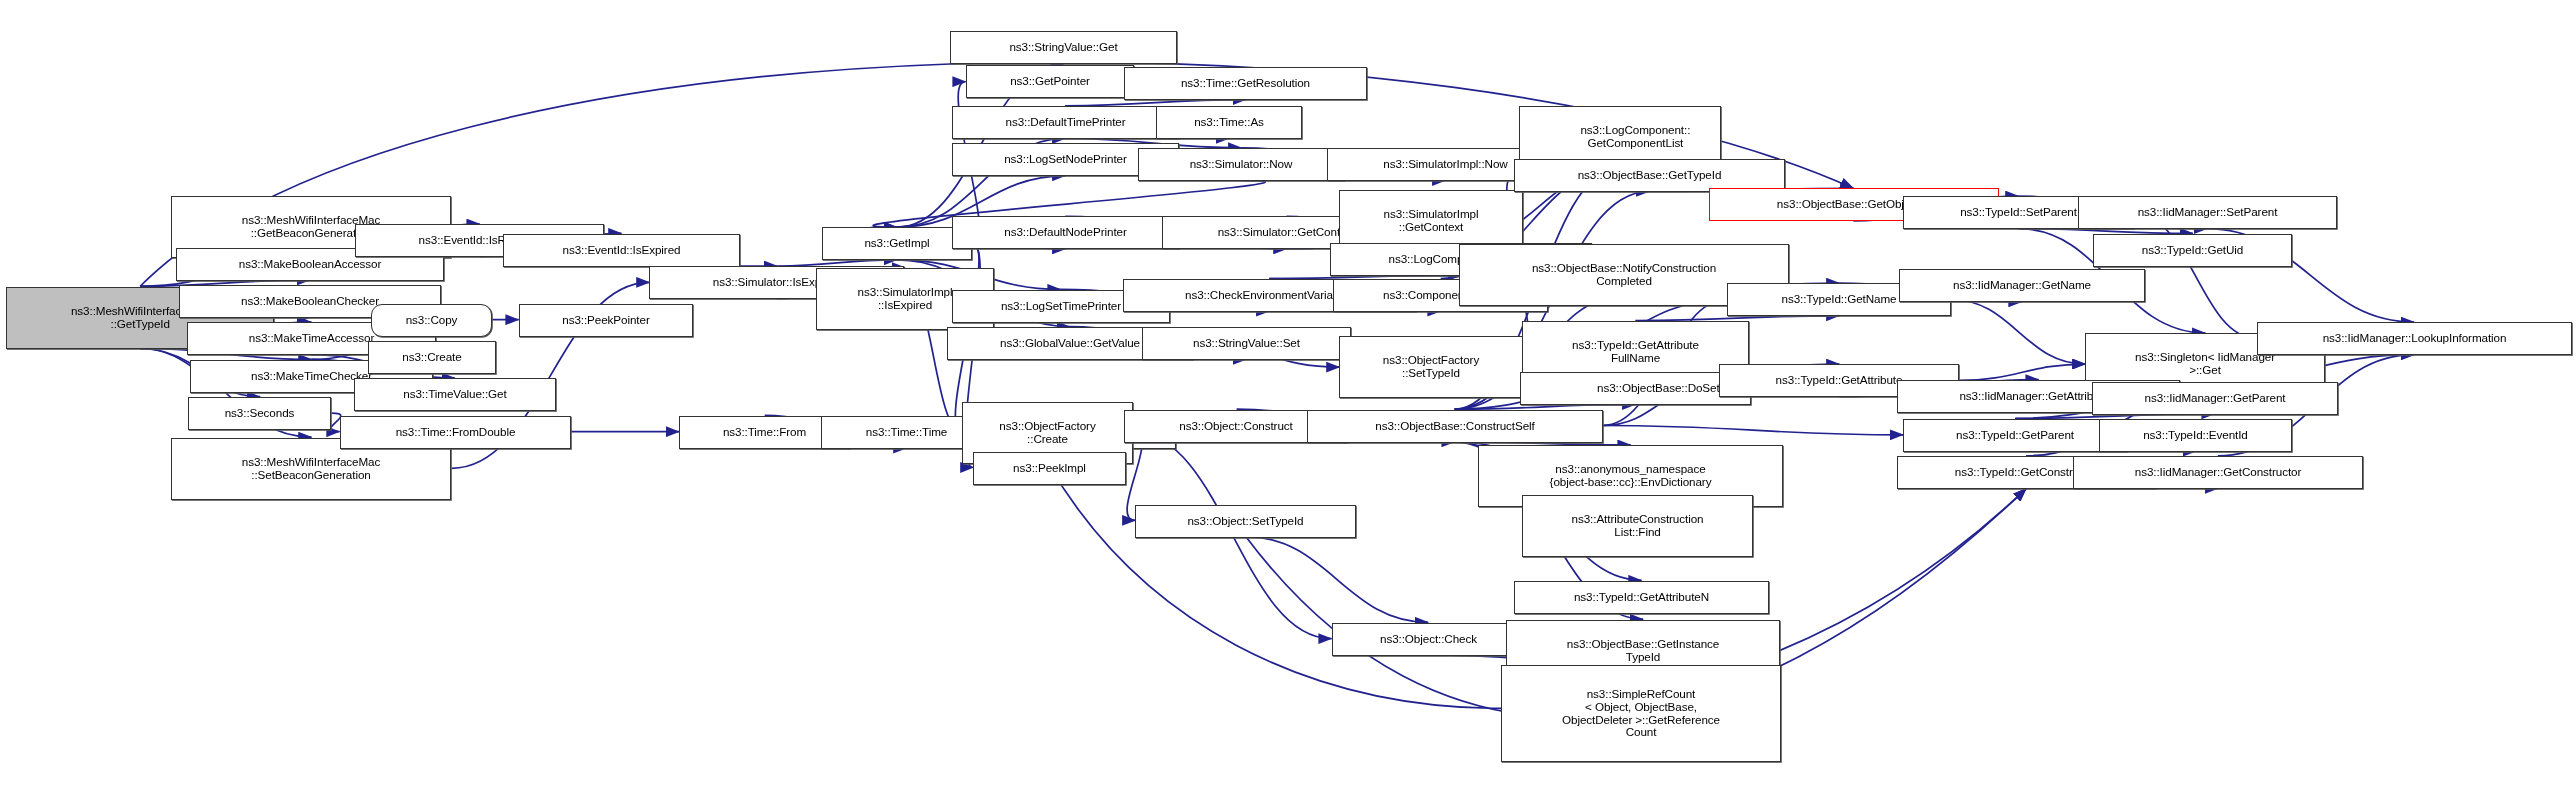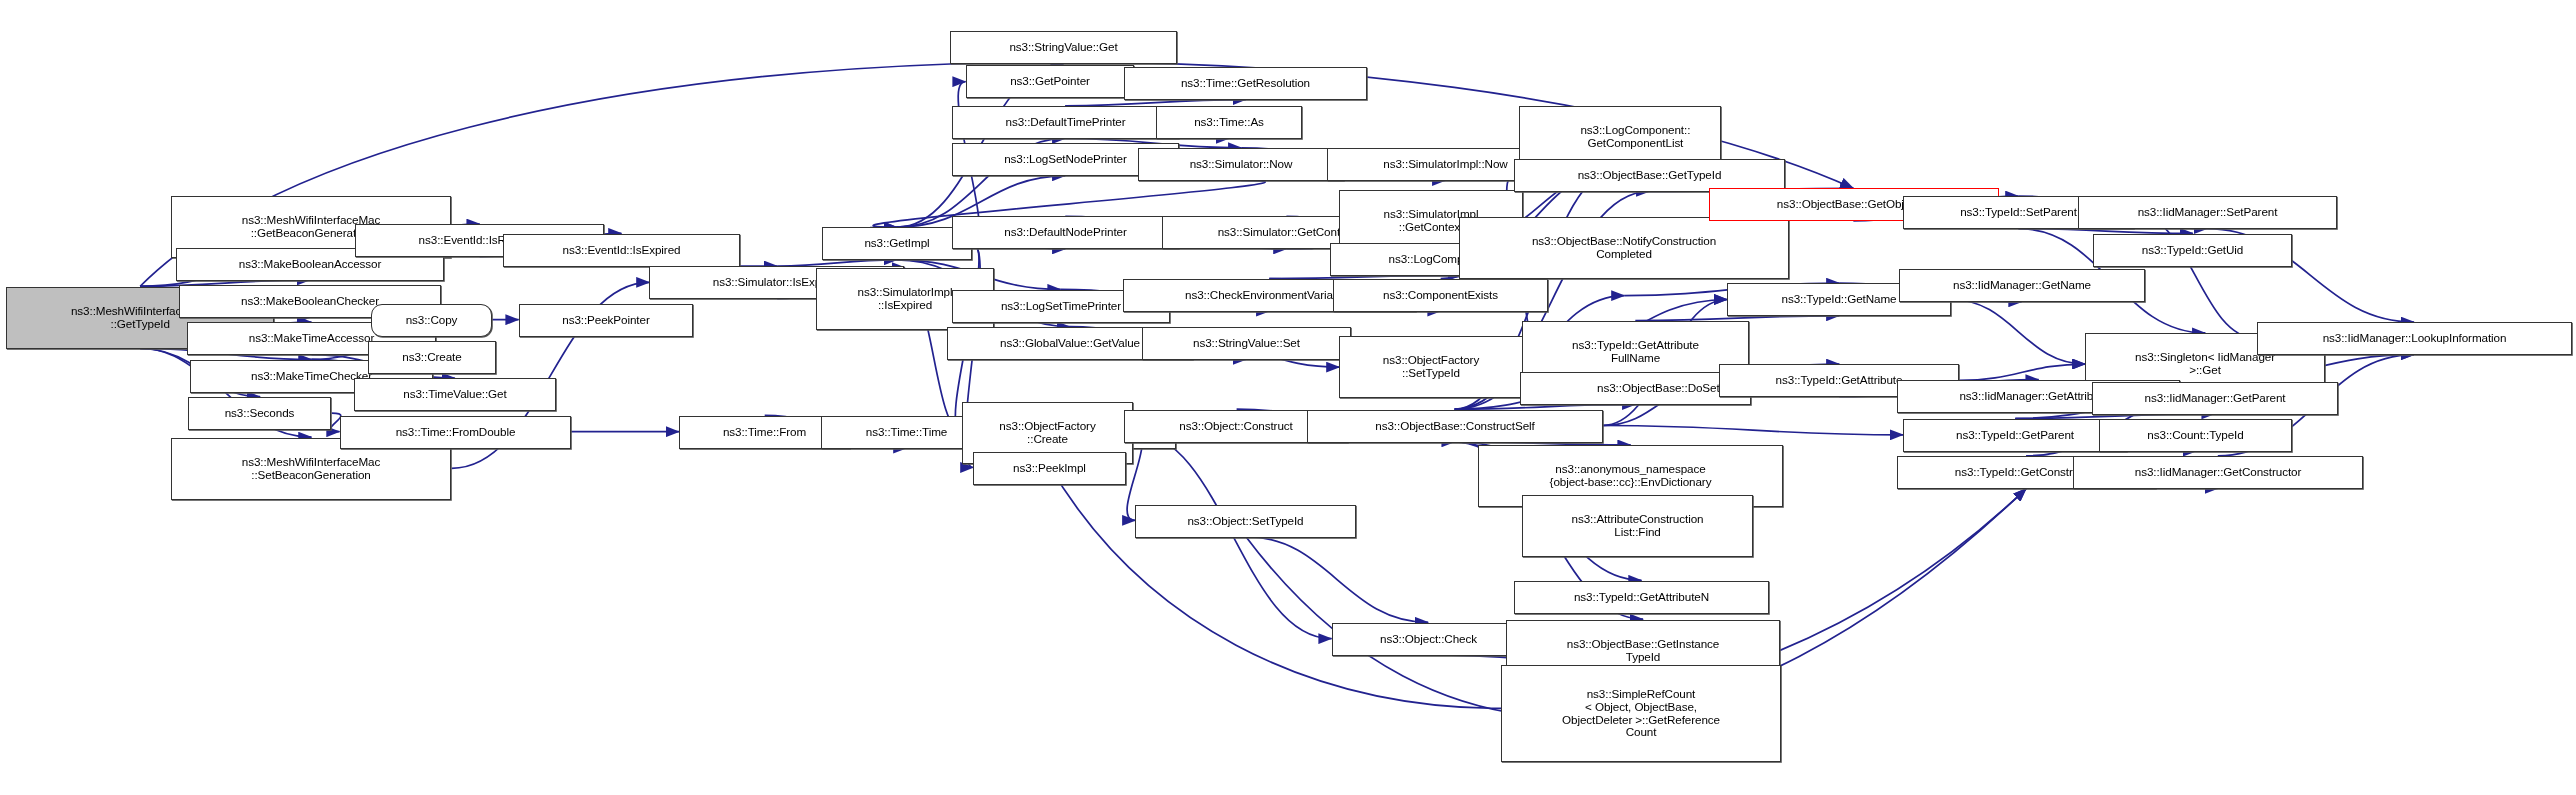--- a/index.html
+++ b/index.html
@@ -181,21 +181,21 @@
       <div class="node" style="left: 1339px; top: 190px; width: 184px; height: 62px;"><span>ns3::SimulatorImpl
 ::GetContext</span></div>
       <div class="node" style="left: 1330px; top: 243px; width: 262px; height: 33px;"><span>ns3::LogComponentPrintList</span></div>
       <div class="node" style="left: 1333px; top: 279px; width: 215px; height: 33px;"><span>ns3::ComponentExists</span></div>
       <div class="node" style="left: 1339px; top: 336px; width: 184px; height: 62px;"><span>ns3::ObjectFactory
 ::SetTypeId</span></div>
       <div class="node" style="left: 1307px; top: 410px; width: 296px; height: 33px;"><span>ns3::ObjectBase::ConstructSelf</span></div>
       <div class="node" style="left: 1519px; top: 106px; width: 202px; height: 62px; padding-left: 33px;"><span>ns3::LogComponent::
 GetComponentList</span></div>
       <div class="node" style="left: 1514px; top: 159px; width: 271px; height: 33px;"><span>ns3::ObjectBase::GetTypeId</span></div>
-      <div class="node" style="left: 1459px; top: 217px; width: 330px; height: 62px;"><span>ns3::ObjectBase::NotifyConstruction
+      <div class="node" style="left: 1459px; top: 244px; width: 330px; height: 62px;"><span>ns3::ObjectBase::NotifyConstruction
 Completed</span></div>
       <div class="node" style="left: 1522px; top: 321px; width: 227px; height: 62px;"><span>ns3::TypeId::GetAttribute
 FullName</span></div>
       <div class="node" style="left: 1520px; top: 372px; width: 231px; height: 33px; padding-left: 48px;"><span>ns3::ObjectBase::DoSet</span></div>
       <div class="node" style="left: 1478px; top: 445px; width: 305px; height: 62px;"><span>ns3::anonymous_namespace
 {object-base::cc}::EnvDictionary</span></div>
       <div class="node" style="left: 1522px; top: 495px; width: 231px; height: 62px;"><span>ns3::AttributeConstruction
 List::Find</span></div>
       <div class="node" style="left: 1514px; top: 581px; width: 255px; height: 33px;"><span>ns3::TypeId::GetAttributeN</span></div>
       <div class="node" style="left: 1506px; top: 620px; width: 274px; height: 62px;"><span>ns3::ObjectBase::GetInstance
@@ -210,18 +210,18 @@
       <div class="node" style="left: 1719px; top: 364px; width: 240px; height: 33px;"><span>ns3::TypeId::GetAttribute</span></div>
       <div class="node" style="left: 1903px; top: 419px; width: 224px; height: 33px;"><span>ns3::TypeId::GetParent</span></div>
       <div class="node" style="left: 1897px; top: 456px; width: 259px; height: 33px;"><span>ns3::TypeId::GetConstructor</span></div>
       <div class="node" style="left: 2078px; top: 196px; width: 259px; height: 33px;"><span>ns3::IidManager::SetParent</span></div>
       <div class="node" style="left: 2093px; top: 234px; width: 199px; height: 33px;"><span>ns3::TypeId::GetUid</span></div>
       <div class="node" style="left: 1899px; top: 269px; width: 246px; height: 33px;"><span>ns3::IidManager::GetName</span></div>
       <div class="node" style="left: 2085px; top: 333px; width: 240px; height: 62px;"><span>ns3::Singleton&lt; IidManager
 &gt;::Get</span></div>
       <div class="node" style="left: 1897px; top: 380px; width: 283px; height: 33px;"><span>ns3::IidManager::GetAttributeN</span></div>
       <div class="node" style="left: 2092px; top: 382px; width: 246px; height: 33px;"><span>ns3::IidManager::GetParent</span></div>
-      <div class="node" style="left: 2099px; top: 419px; width: 193px; height: 33px;"><span>ns3::Count::TypeId</span></div>
+      <div class="node" style="left: 2099px; top: 419px; width: 193px; height: 33px;"><span>ns3::TypeId::EventId</span></div>
       <div class="node" style="left: 2073px; top: 456px; width: 290px; height: 33px;"><span>ns3::IidManager::GetConstructor</span></div>
       <div class="node" style="left: 2257px; top: 322px; width: 315px; height: 33px;"><span>ns3::IidManager::LookupInformation</span></div>
     </div>
 </div>
 
 
 </body></html>

